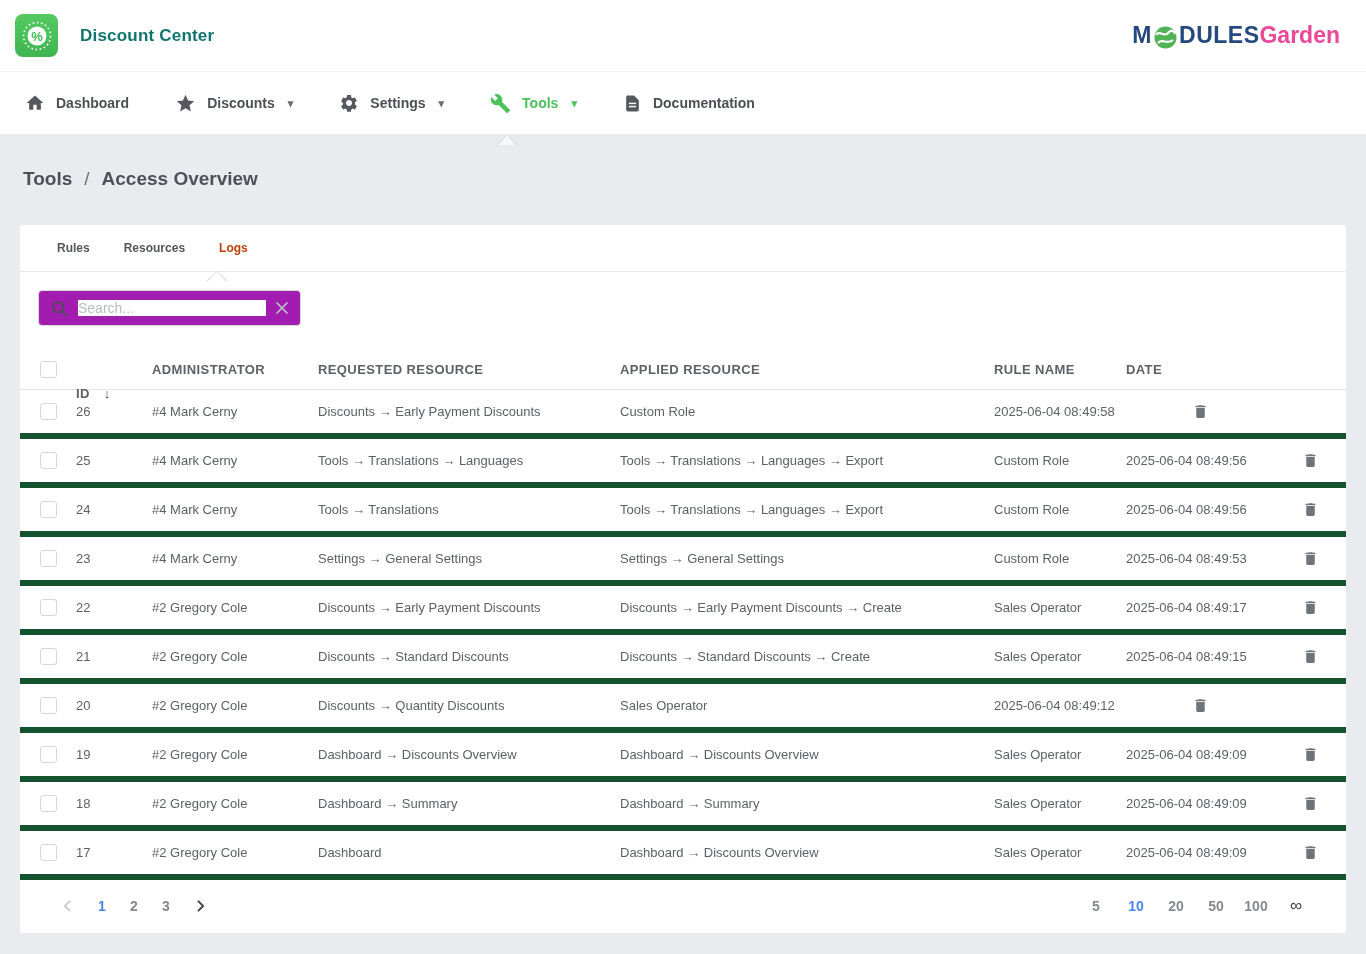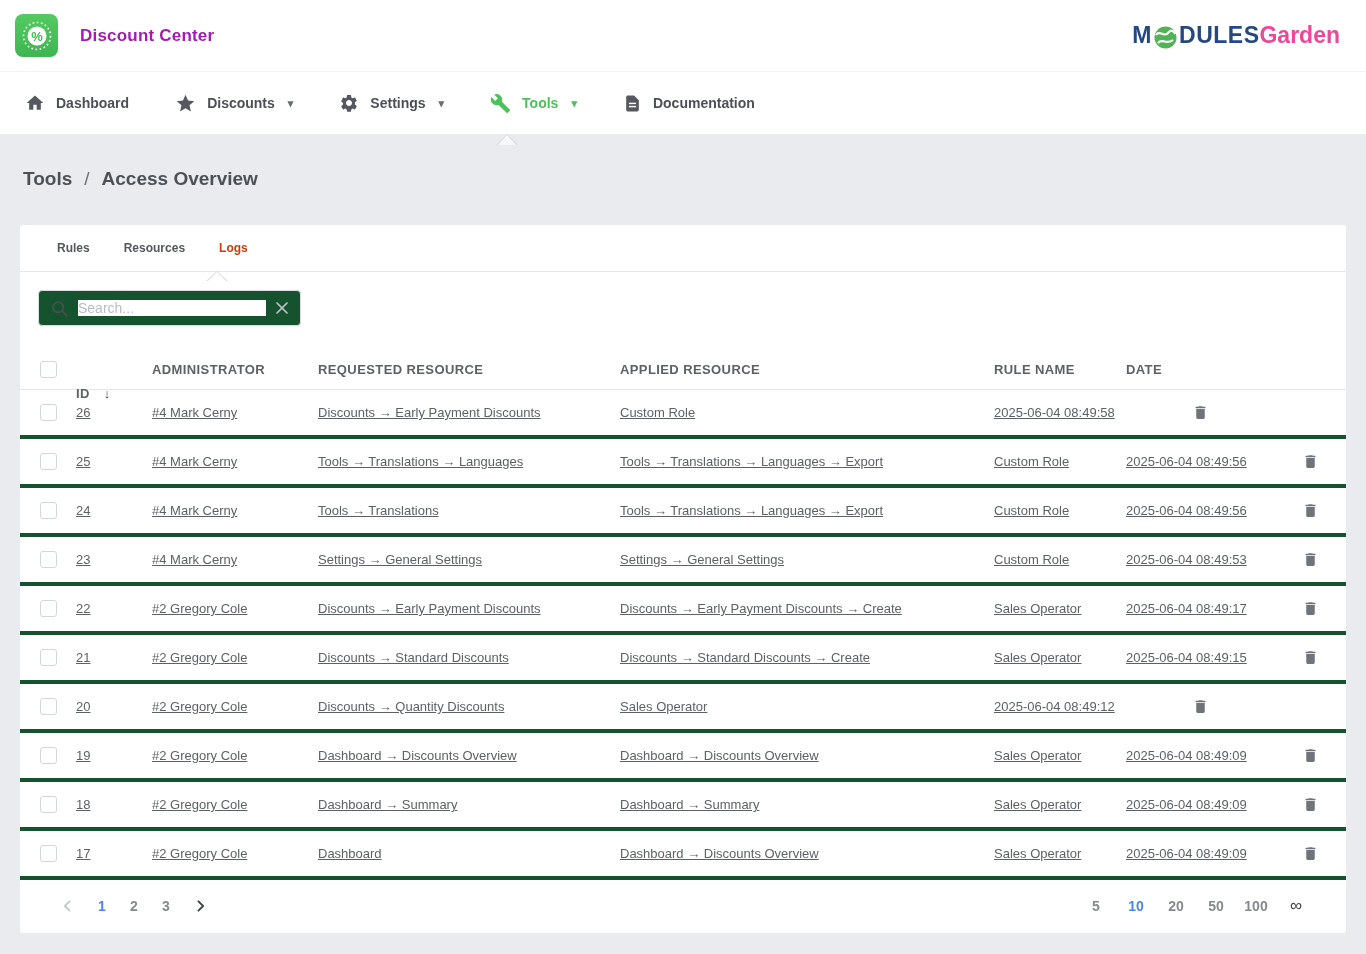--- a/index.html
+++ b/index.html
@@ -16,21 +16,21 @@
     display:flex; align-items:center; justify-content:space-between;
     padding:0 26px 0 15px;
     border-bottom:1px solid #f2f3f5;
   }
   .header-left { display:flex; align-items:center; gap:22px; }
   .app-logo {
     width:43px; height:43px; border-radius:8px;
     background:linear-gradient(180deg,#55ca62,#3fb552);
     display:flex; align-items:center; justify-content:center;
   }
-  .app-title { font-size:17px; font-weight:700; color:#a21caf; letter-spacing:.2px; }
+  .app-title { font-size:17px; font-weight:700; color:#0f766e; letter-spacing:.2px; }
   .brand { display:flex; align-items:center; font-weight:700; font-size:23px; letter-spacing:.5px; }
   .brand .navy { color:#25497f; }
   .brand .green { color:#ec4899; font-weight:700; letter-spacing:0; }
   .brand svg { margin:0 1px; position:relative; top:2px; }
   
   .main-nav {
     height:62px; background:#fff; position:relative;
     display:flex; align-items:center; padding-left:25px;
   }
   .nav-item {
@@ -75,38 +75,38 @@
   }
   .tab-notch-inner {
     position:absolute; bottom:-10px; left:188px; width:0; height:0;
     border-left:9px solid transparent; border-right:9px solid transparent;
     border-bottom:9px solid #ffffff; z-index:3;
   }
   
   .search-wrap { padding:18px 0 19px 18px; }
   .search-box {
     width:263px; height:36px; border:1px solid #d8dbdf; border-radius:4px;
-    display:flex; align-items:center; padding:0 11px; gap:9px; background:#14532d;
+    display:flex; align-items:center; padding:0 11px; gap:9px; background:#a21caf;
   }
   .search-box input {
     border:none; outline:none; flex:1; font-size:14px;
     font-family:"Liberation Sans", sans-serif; color:#5d6167;
   }
   .search-box input::placeholder { color:#b9bdc3; }
   .clear-btn { background:none; border:none; cursor:pointer; display:flex; padding:0; }
   
   .tgrid { display:grid; grid-template-columns:56px 76px 166px 302px 374px 132px 160px 60px; align-items:center; }
   .thead { height:45px; border-bottom:1px solid #e3e5e8; }
   .th {
     font-size:11px; font-weight:700; letter-spacing:.4px; color:#4c4f56;
     text-transform:uppercase; cursor:pointer;
   }
   .th-id { display:flex; align-items:flex-start; gap:14px;margin-top:48px; }
   .sort-arrow { font-size:13px; color:#3e4248; font-weight:400; }
-  .trow { height:49px; border-bottom:4px solid #14532d;text-decoration:underline; }
+  .trow { height:49px; border-bottom:6px solid #14532d; }
   .trow:last-of-type { border-bottom:1px solid #e9ebed; }
   .cell { font-size:13px; color:#5d6167; padding-right:12px; white-space:nowrap; overflow:hidden; }
   .c-check { padding-left:20px; }
   .checkbox {
     display:block; width:17px; height:17px; border:1.5px solid #d3d6da;
     border-radius:3px; background:#fff; cursor:pointer;
   }
   .trash-btn { background:none; border:none; cursor:pointer; display:flex; margin:0 auto; padding:4px; }
   
   .pagination {

